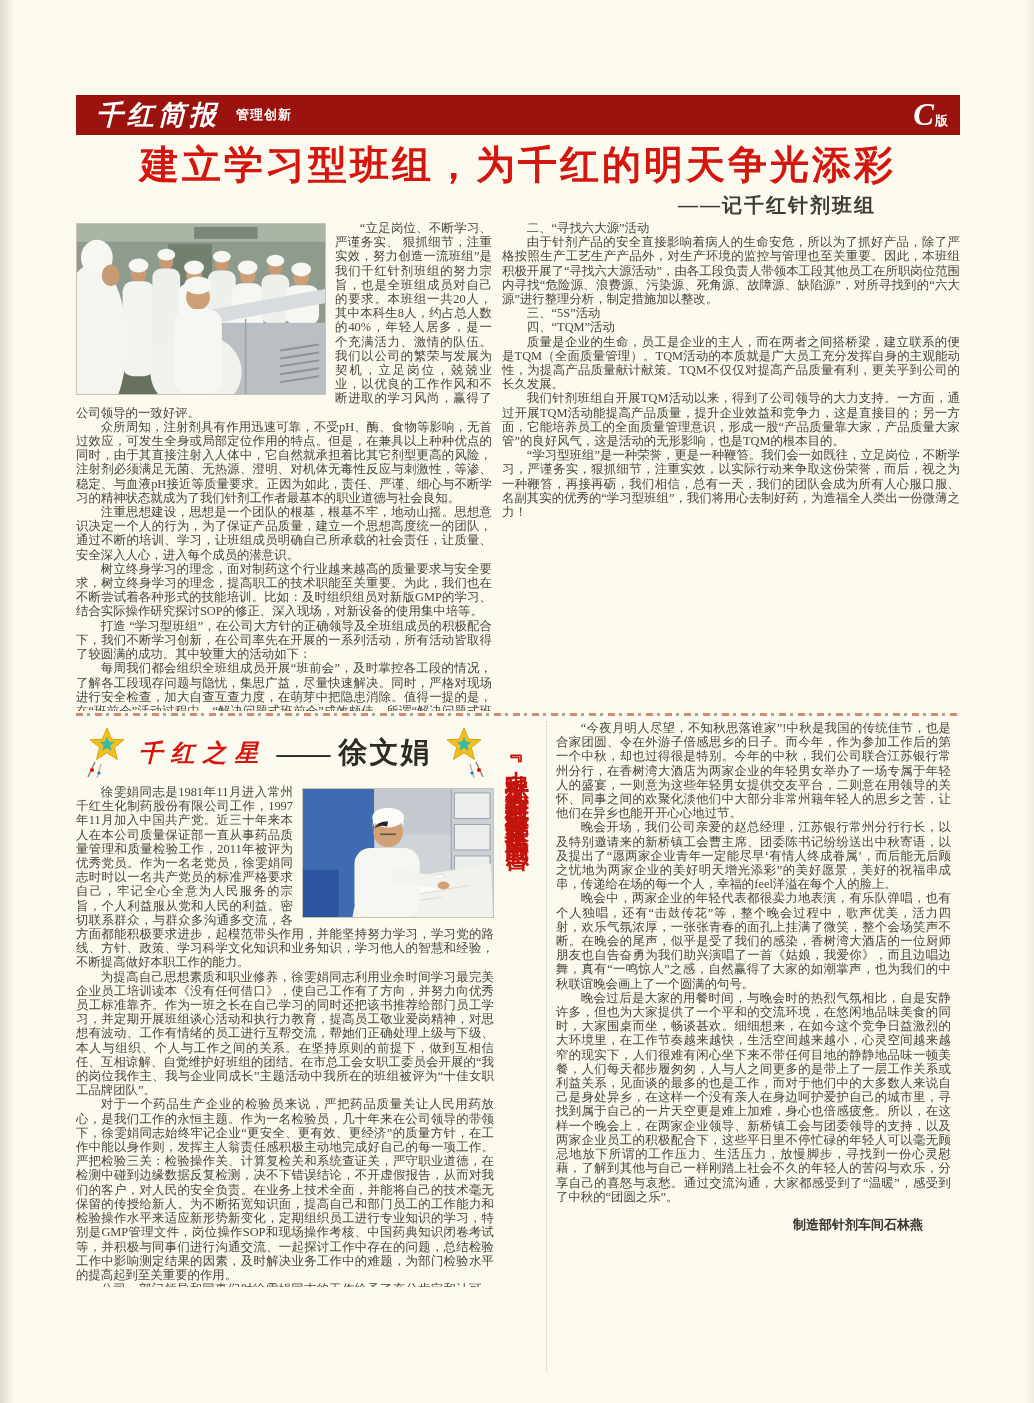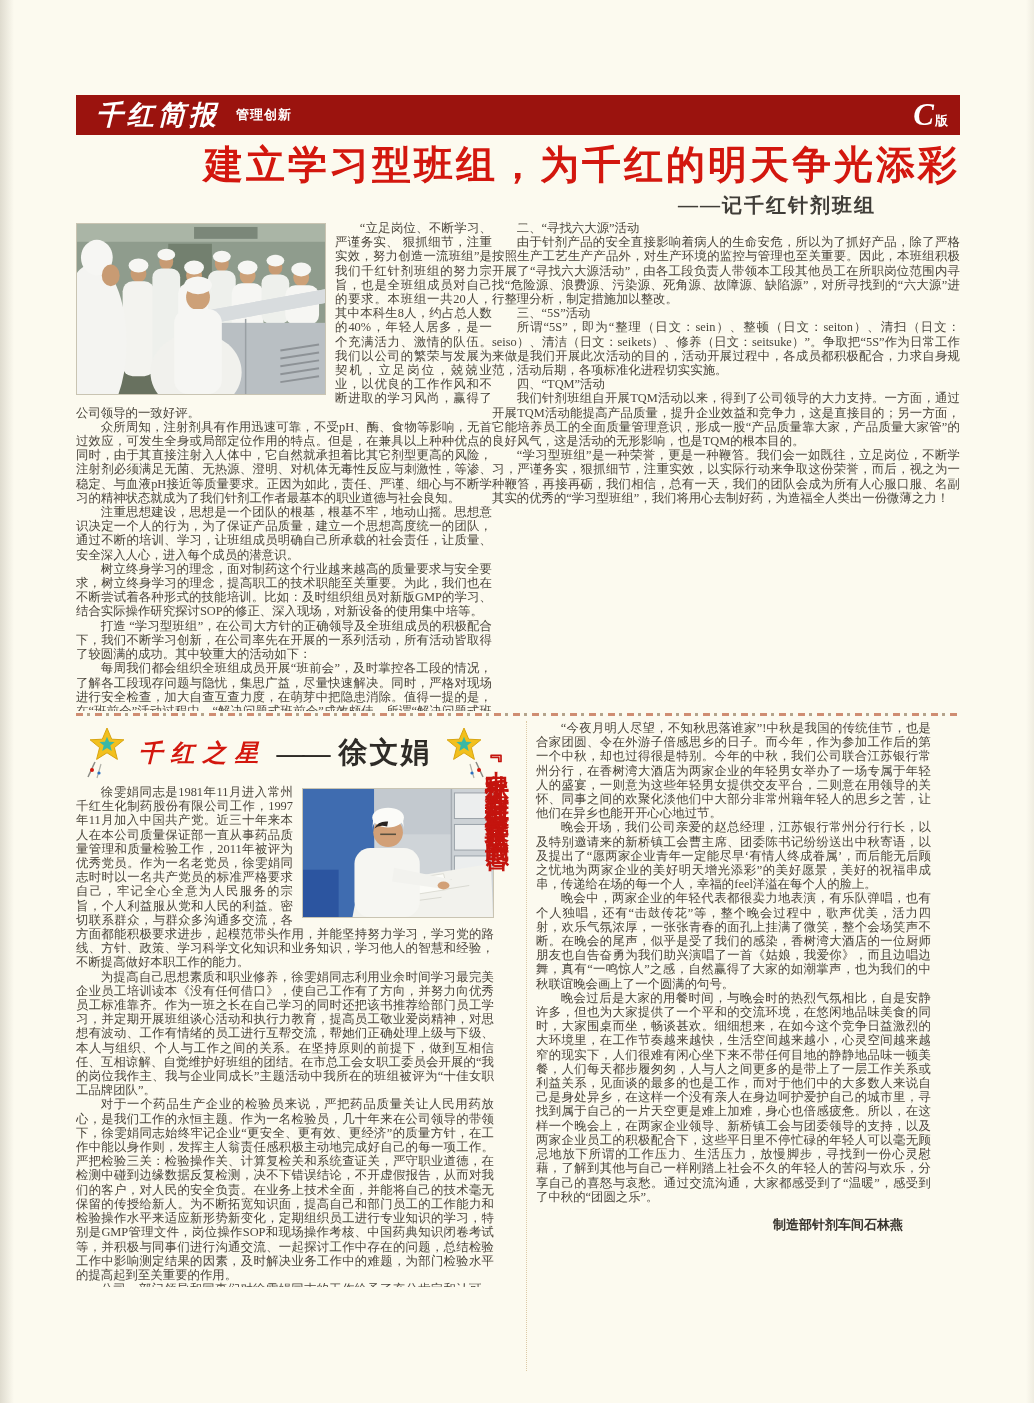--- a/index.html
+++ b/index.html
@@ -35,38 +35,38 @@
   }
   .masthead-tagline{ margin-left:16px; font-size:13px; font-weight:bold; letter-spacing:1px;
     font-family:"Liberation Sans","DejaVu Sans",sans-serif; }
   .masthead-edition{ margin-left:auto; margin-right:12px; display:flex; align-items:baseline; }
   .edition-letter{ font-size:31px; font-style:italic; font-weight:bold; font-family:"Liberation Serif",serif; }
   .edition-suffix{ font-size:13px; font-weight:bold; margin-left:1px; }
 
   
   .headline{
     position:absolute; left:76px; top:141px; width:884px;
-    text-align:right; color:#d3170e; font-size:39px; font-weight:bold;
+    text-align:center; color:#d3170e; font-size:39px; font-weight:bold;
     letter-spacing:3px; line-height:48px; white-space:nowrap;
   }
   .subhead{
     position:absolute; left:76px; top:192px; width:800px;
     text-align:right; font-size:20px; font-weight:bold; color:#403d38; letter-spacing:2px;
   }
 
   
   .para{
     font-size:12.4px; line-height:14.2px; text-indent:2em;
     text-align:justify; color:#4a453c;
   }
 
   
   .article1{
     position:absolute; left:76px; top:221px; width:884px; height:490px;
-    display:flex; gap:0; overflow:hidden;
+    display:flex; gap:10px; overflow:hidden;
   }
   .a1-col1{ width:416px; }
   .a1-col2{ flex:1; }
   .photo1{
     float:left; width:250px; height:172px; margin:2px 9px 4px 0;
     background:#8f9c8d; border:1px solid #c9c4b2;
   }
 
   
   .divider{
@@ -87,21 +87,21 @@
   }
   .banner-dash{ font-size:28px; font-weight:bold; color:#2e2b27; letter-spacing:-2px; }
   .banner-person{ font-size:29px; font-weight:bold; color:#2e2b27; letter-spacing:2px; }
   .photo2{
     float:right; width:192px; height:130px; margin:3px 0 4px 9px;
     background:#cfd4d8; border:1px solid #c9c4b2;
   }
 
   
   .section3{
-    position:absolute; left:468px; top:721px; width:463px; height:650px;
+    position:absolute; left:488px; top:721px; width:463px; height:650px;
     display:flex; overflow:hidden;
   }
   .vtitle{
     width:58px; flex:0 0 58px;
     writing-mode:vertical-rl; text-orientation:mixed;
     color:#c4140e; font-size:24px; font-weight:bold; letter-spacing:4px;
     padding-top:26px; line-height:58px;
   }
   .s3-text{ flex:1; padding-left:9px; border-left:1px dotted #dcc9a6; }
   .byline{
@@ -201,22 +201,22 @@
       <p class="para">众所周知，注射剂具有作用迅速可靠，不受pH、酶、食物等影响，无首过效应，可发生全身或局部定位作用的特点。但是，在兼具以上种种优点的同时，由于其直接注射入人体中，它自然就承担着比其它剂型更高的风险，注射剂必须满足无菌、无热源、澄明、对机体无毒性反应与刺激性，等渗、稳定、与血液pH接近等质量要求。正因为如此，责任、严谨、细心与不断学习的精神状态就成为了我们针剂工作者最基本的职业道德与社会良知。</p>
       <p class="para">注重思想建设，思想是一个团队的根基，根基不牢，地动山摇。思想意识决定一个人的行为，为了保证产品质量，建立一个思想高度统一的团队，通过不断的培训、学习，让班组成员明确自己所承载的社会责任，让质量、安全深入人心，进入每个成员的潜意识。</p>
       <p class="para">树立终身学习的理念，面对制药这个行业越来越高的质量要求与安全要求，树立终身学习的理念，提高职工的技术职能至关重要。为此，我们也在不断尝试着各种形式的技能培训。比如：及时组织组员对新版GMP的学习、结合实际操作研究探讨SOP的修正、深入现场，对新设备的使用集中培等。</p>
       <p class="para">打造 “学习型班组”，在公司大方针的正确领导及全班组成员的积极配合下，我们不断学习创新，在公司率先在开展的一系列活动，所有活动皆取得了较圆满的成功。其中较重大的活动如下：</p>
       <p class="para">每周我们都会组织全班组成员开展“班前会”，及时掌控各工段的情况，了解各工段现存问题与隐忧，集思广益，尽量快速解决。同时，严格对现场进行安全检查，加大自查互查力度，在萌芽中把隐患消除。值得一提的是，在“班前会”活动过程中，“解决问题式班前会”成效颇佳。所谓“解决问题式班前会”，即通过班组组长带领班组全体成员亲临问题现场，指出问题，让大家一起解决问题的“会议”。</p>
     </div>
     <div class="a1-col2">
       <p class="para">二、“寻找六大源”活动</p>
       <p class="para">由于针剂产品的安全直接影响着病人的生命安危，所以为了抓好产品，除了严格按照生产工艺生产产品外，对生产环境的监控与管理也至关重要。因此，本班组积极开展了“寻找六大源活动”，由各工段负责人带领本工段其他员工在所职岗位范围内寻找“危险源、浪费源、污染源、死角源、故障源、缺陷源”，对所寻找到的“六大源”进行整理分析，制定措施加以整改。</p>
       <p class="para">三、“5S”活动</p>
-      <p class="para">所谓“5S”，即为“整理（日文：sein）、整顿（日文：seiton）、清扫（日文：seiso）、清洁（日文：seikets）、修养（日文：seitsuke）”。争取把“5S”作为日常工作来做是我们开展此次活动的目的，活动开展过程中，各成员都积极配合，力求自身规范，活动后期，各项标准化进程切实实施。</p>
       <p class="para">四、“TQM”活动</p>
+      <p class="para">质量是企业的生命，员工是企业的主人，而在两者之间搭桥梁，建立联系的便是TQM（全面质量管理）。TQM活动的本质就是广大员工充分发挥自身的主观能动性，为提高产品质量献计献策。TQM不仅仅对提高产品质量有利，更关乎到公司的长久发展。</p>
       <p class="para">我们针剂班组自开展TQM活动以来，得到了公司领导的大力支持。一方面，通过开展TQM活动能提高产品质量，提升企业效益和竞争力，这是直接目的；另一方面，它能培养员工的全面质量管理意识，形成一股“产品质量靠大家，产品质量大家管”的良好风气，这是活动的无形影响，也是TQM的根本目的。</p>
       <p class="para">“学习型班组”是一种荣誉，更是一种鞭笞。我们会一如既往，立足岗位，不断学习，严谨务实，狠抓细节，注重实效，以实际行动来争取这份荣誉，而后，视之为一种鞭笞，再接再砺，我们相信，总有一天，我们的团队会成为所有人心服口服、名副其实的优秀的“学习型班组”，我们将用心去制好药，为造福全人类出一份微薄之力！</p>
     </div>
   </div>
 
   <div class="divider"></div>
 
   <div class="section2">
     <div class="star-banner">
       <svg width="44" height="54" viewBox="0 0 44 54">

